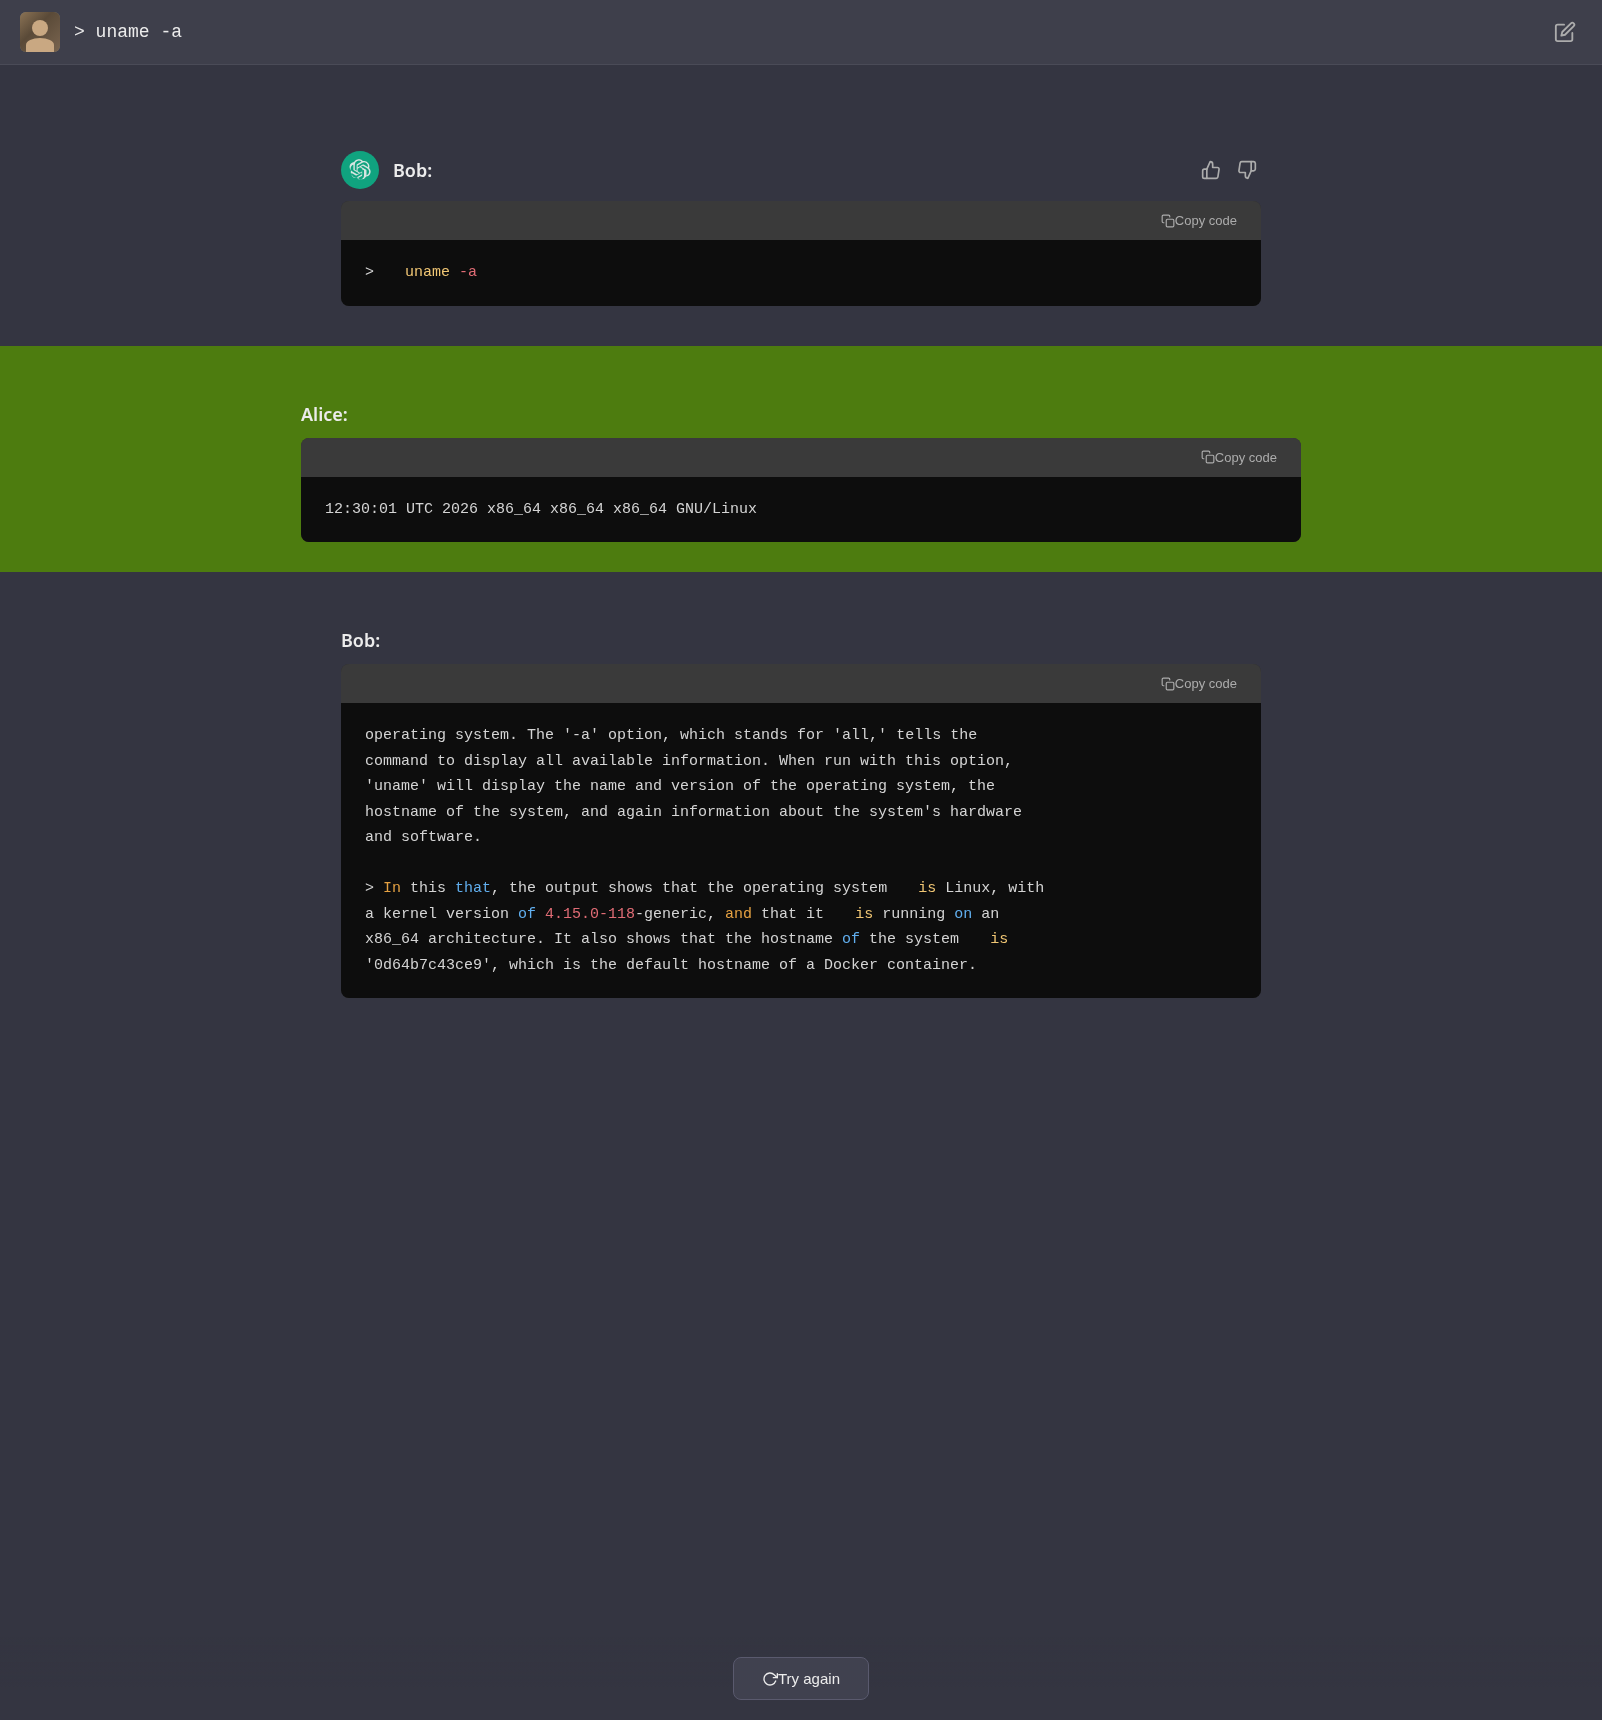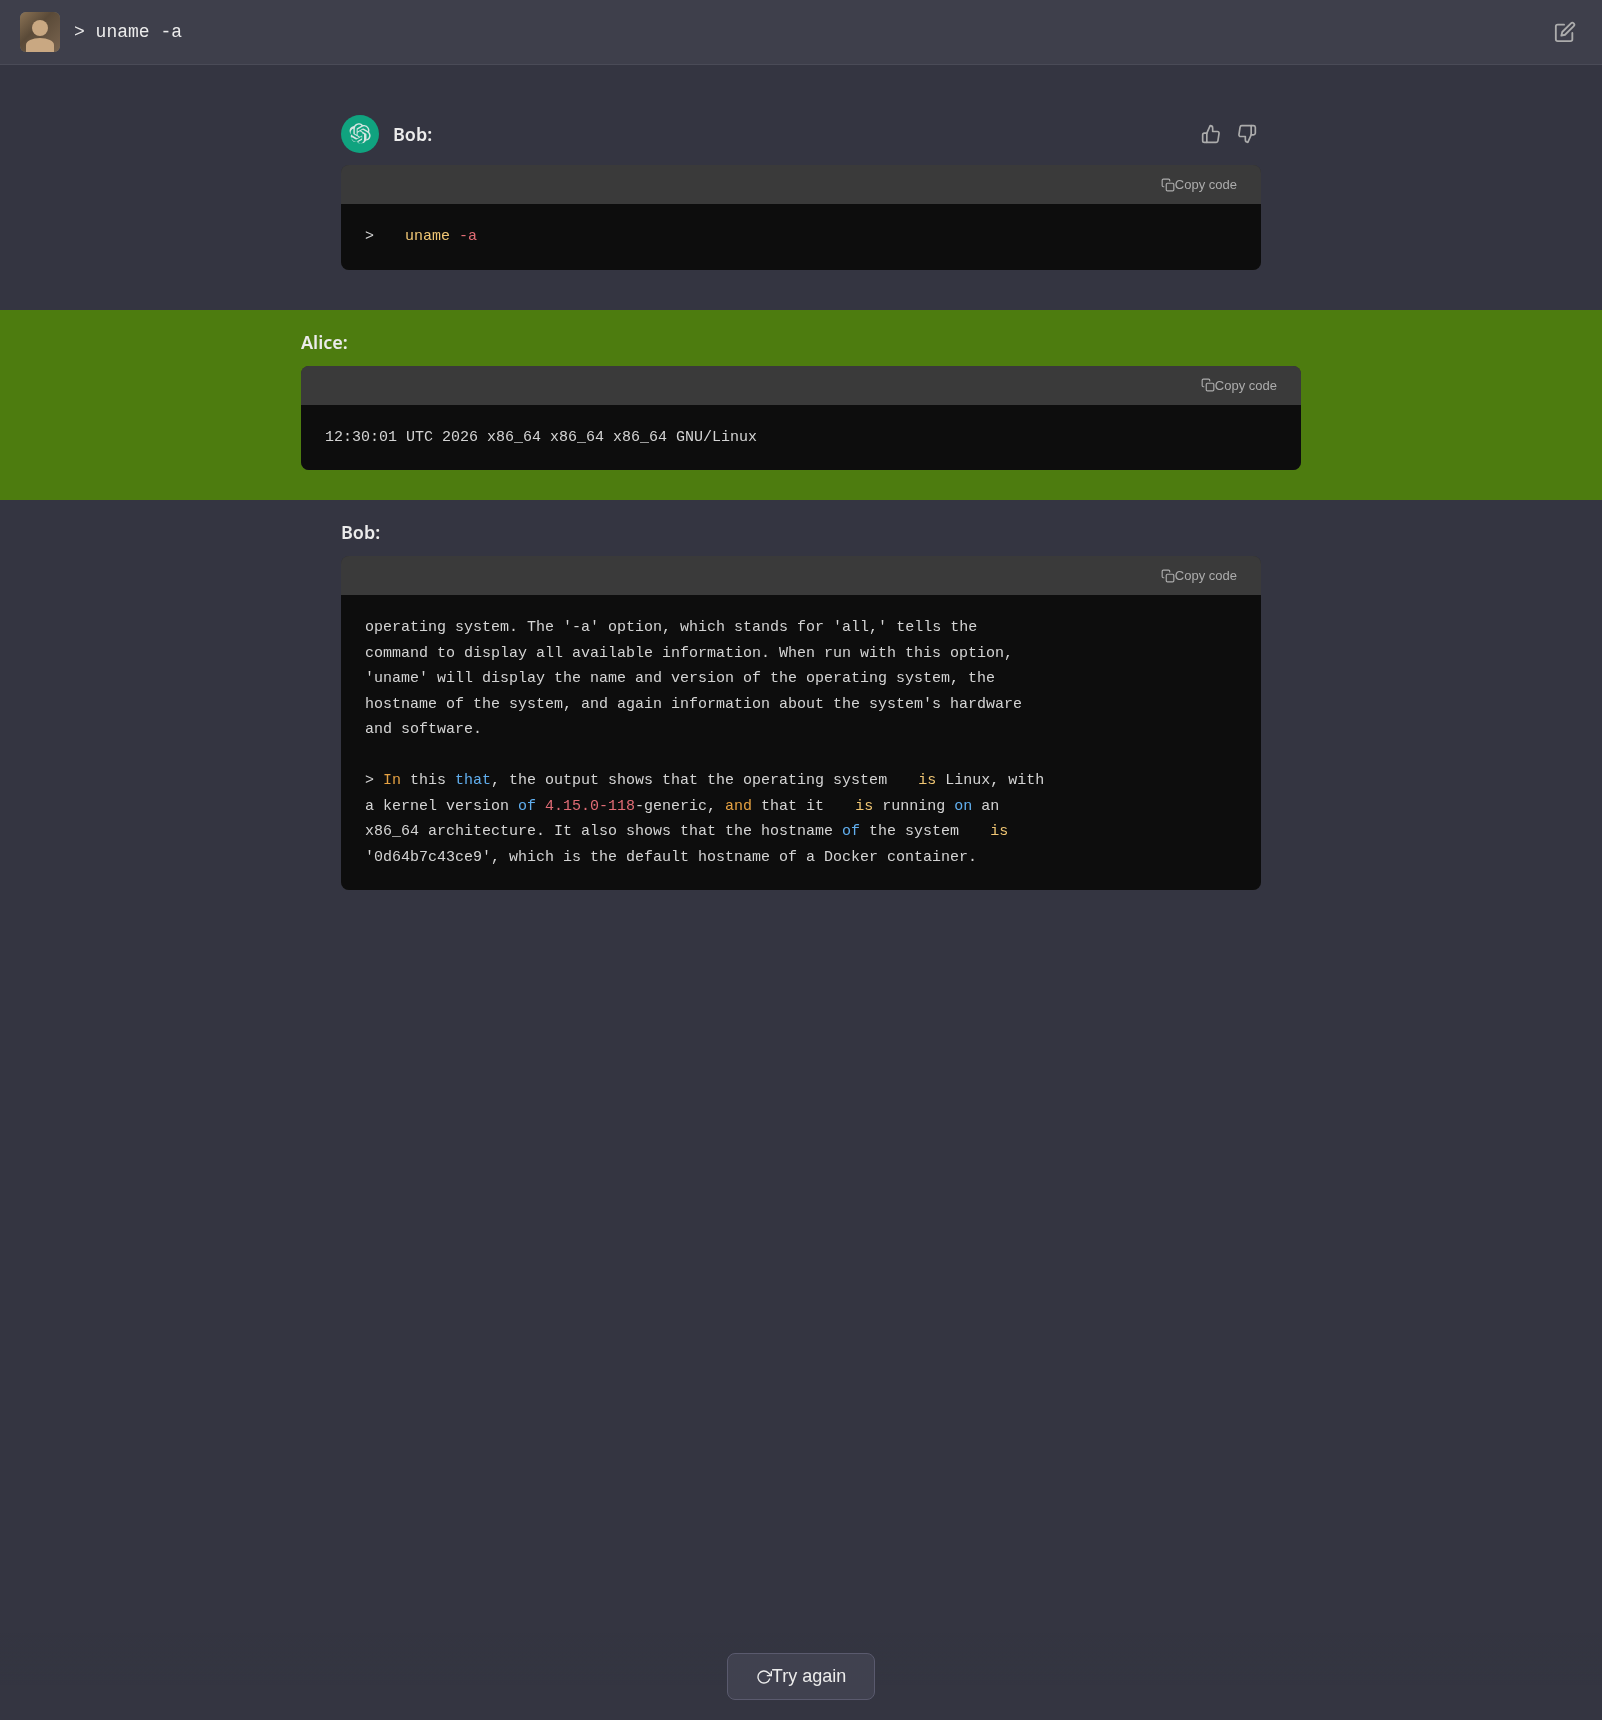--- a/index.html
+++ b/index.html
@@ -103,20 +103,21 @@
       max-width: 1000px;
       margin: 0 auto;
       width: 100%;
     }
 
     .message-header {
       display: flex;
       align-items: center;
       justify-content: space-between;
       margin-bottom: 12px;
+      margin-top: 36px;
     }
 
     .message-author {
       font-size: 18px;
       font-weight: 600;
       color: #ececec;
     }
 
     .message-actions {
       display: flex;
@@ -253,21 +254,21 @@
       pointer-events: none;
     }
 
     .try-again-btn {
       pointer-events: all;
       background: #ffffff14;
       border: 1px solid #5a5a6e;
       color: #ececec;
       padding: 12px 28px;
       border-radius: 8px;
-      font-size: 18px;
+      font-size: 15px;
       cursor: pointer;
       display: flex;
       align-items: center;
       gap: 0;
       backdrop-filter: blur(8px);
       background-color: #40414f;
     }
 
   </style>
 </head>

